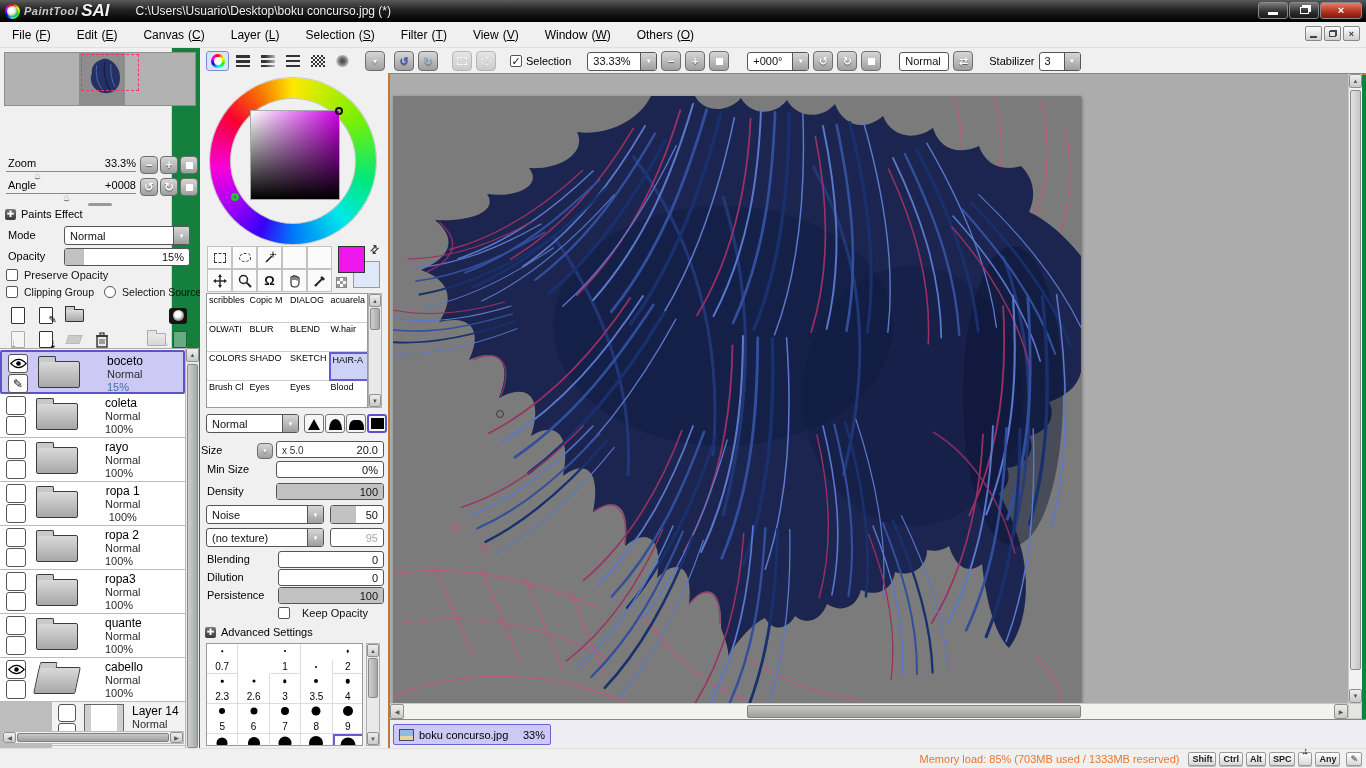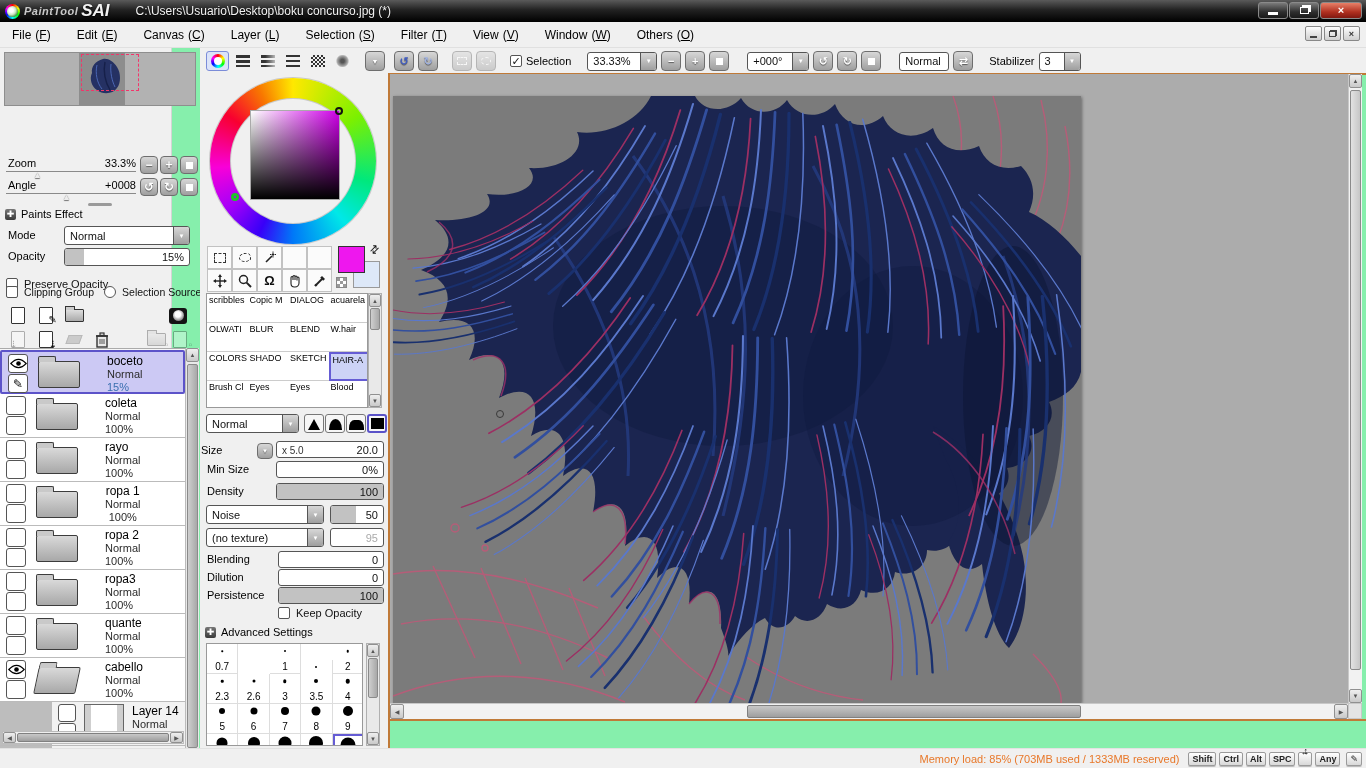--- a/index.html
+++ b/index.html
@@ -1,16 +1,16 @@
 <!DOCTYPE html>
 <html><head>
 <meta charset="utf-8">
 <style>
   html,body{margin:0;padding:0;background:#444;}
-  #root{position:relative;width:1366px;height:768px;background:#86efac;overflow:hidden;
+  #root{position:relative;width:1366px;height:768px;background:#15803d;overflow:hidden;
         font-family:"Liberation Sans","DejaVu Sans",sans-serif;font-size:11px;color:#111;}
   #root *{box-sizing:border-box;}
 
   
   .titlebar{position:absolute;left:0;top:0;width:1366px;height:22px;
     background:linear-gradient(180deg,#5a5a5a 0%,#222 45%,#000 100%);display:flex;align-items:center;}
   .logo-leaf{width:15px;height:15px;border-radius:50%;margin:0 4px 0 5px;
     background:conic-gradient(#f00,#ff0,#0f0,#0ff,#00f,#f0f,#f00);position:relative;flex:0 0 auto;}
   .logo-leaf::after{content:"";position:absolute;left:2px;top:2px;right:2px;bottom:2px;border-radius:50%;
     background:radial-gradient(circle at 40% 40%,#fff 20%,#cfe8c8 45%,#3f8c3a 75%);}
@@ -297,21 +297,21 @@
     <div class="lp-lbl" style="left:8px;top:181px;">Mode</div>
     <div class="dd" style="position:absolute;left:64px;top:178px;width:126px;height:19px;">
       <span class="txt">Normal</span>
       <span class="db">▼</span>
     </div>
     <div class="lp-lbl" style="left:8px;top:202px;">Opacity</div>
     <div class="vb" style="position:absolute;left:64px;top:200px;width:126px;height:18px;">
       <span class="fill" style="width:15%;"></span>
       <span class="val">15%</span>
     </div>
-    <div style="position:absolute;left:6px;top:230px;display:flex;gap:6px;align-items:center;">
+    <div style="position:absolute;left:6px;top:221px;display:flex;gap:6px;align-items:center;">
       <span class="cbx"></span>
       <span class="txtline">Preserve Opacity</span>
     </div>
     <div style="position:absolute;left:6px;top:238px;display:flex;gap:6px;align-items:center;font-size:10.5px;">
       <span class="cbx"></span>
       <span class="txtline">Clipping Group</span>
       <span class="radio" style="margin-left:4px;"></span>
       <span class="txtline">Selection Source</span>
     </div>
 
@@ -722,21 +722,21 @@
     </div>
     <div class="bs-lbl" style="left:7px;top:523px;">Dilution</div>
     <div class="vb" style="position:absolute;left:78px;top:521px;width:106px;height:17px;">
       <span class="val">0</span>
     </div>
     <div class="bs-lbl" style="left:7px;top:541px;">Persistence</div>
     <div class="vb" style="position:absolute;left:78px;top:539px;width:106px;height:17px;">
       <span class="fill" style="width:100%;"></span>
       <span class="val">100</span>
     </div>
-    <div style="position:absolute;left:78px;top:559px;display:flex;gap:6px;align-items:center;">
+    <div style="position:absolute;left:78px;top:559px;display:flex;gap:12px;align-items:center;">
       <span class="cbx"></span>
       <span>Keep Opacity</span>
     </div>
     <div class="sechead" style="left:5px;top:578px;">
       <span class="plusbox">✚</span>
       <span>Advanced Settings</span>
     </div>
 
     <div class="sgridwrap">
       <div class="scell" style="left:0;top:0;">
@@ -960,20 +960,27 @@
     <div class="sb-thumb" style="top:16px;height:580px;background:linear-gradient(90deg,#e2e2e2,#c6c6c6);"></div>
     <div class="sb-btn" style="bottom:0;height:14px;">▼</div>
   </div>
   <div class="ws-hscroll">
     <div class="hsb-btn" style="left:0;width:14px;">◀</div>
     <div class="hsb-thumb" style="left:357px;width:334px;"></div>
     <div class="hsb-btn" style="right:0;width:14px;">▶</div>
   </div>
   <div class="ws-corner"></div>
 
+  <div class="tabrow">
+    <div class="doctab">
+      <span class="dicon"></span>
+      <span class="dname">boku concurso.jpg</span>
+      <span class="dzoom">33%</span>
+    </div>
+  </div>
 
   <div class="statusbar">
     <span class="mem">Memory load: 85% (703MB used / 1333MB reserved)</span>
     <span class="kbadge">Shift</span>
     <span class="kbadge">Ctrl</span>
     <span class="kbadge">Alt</span>
     <span class="kbadge">SPC</span>
     <span class="kbadge movebadge"><span class="h">↔</span><span class="v">↕</span>&nbsp;</span>
     <span class="kbadge">Any</span>
     <span class="kbadge penbadge">✎</span>

